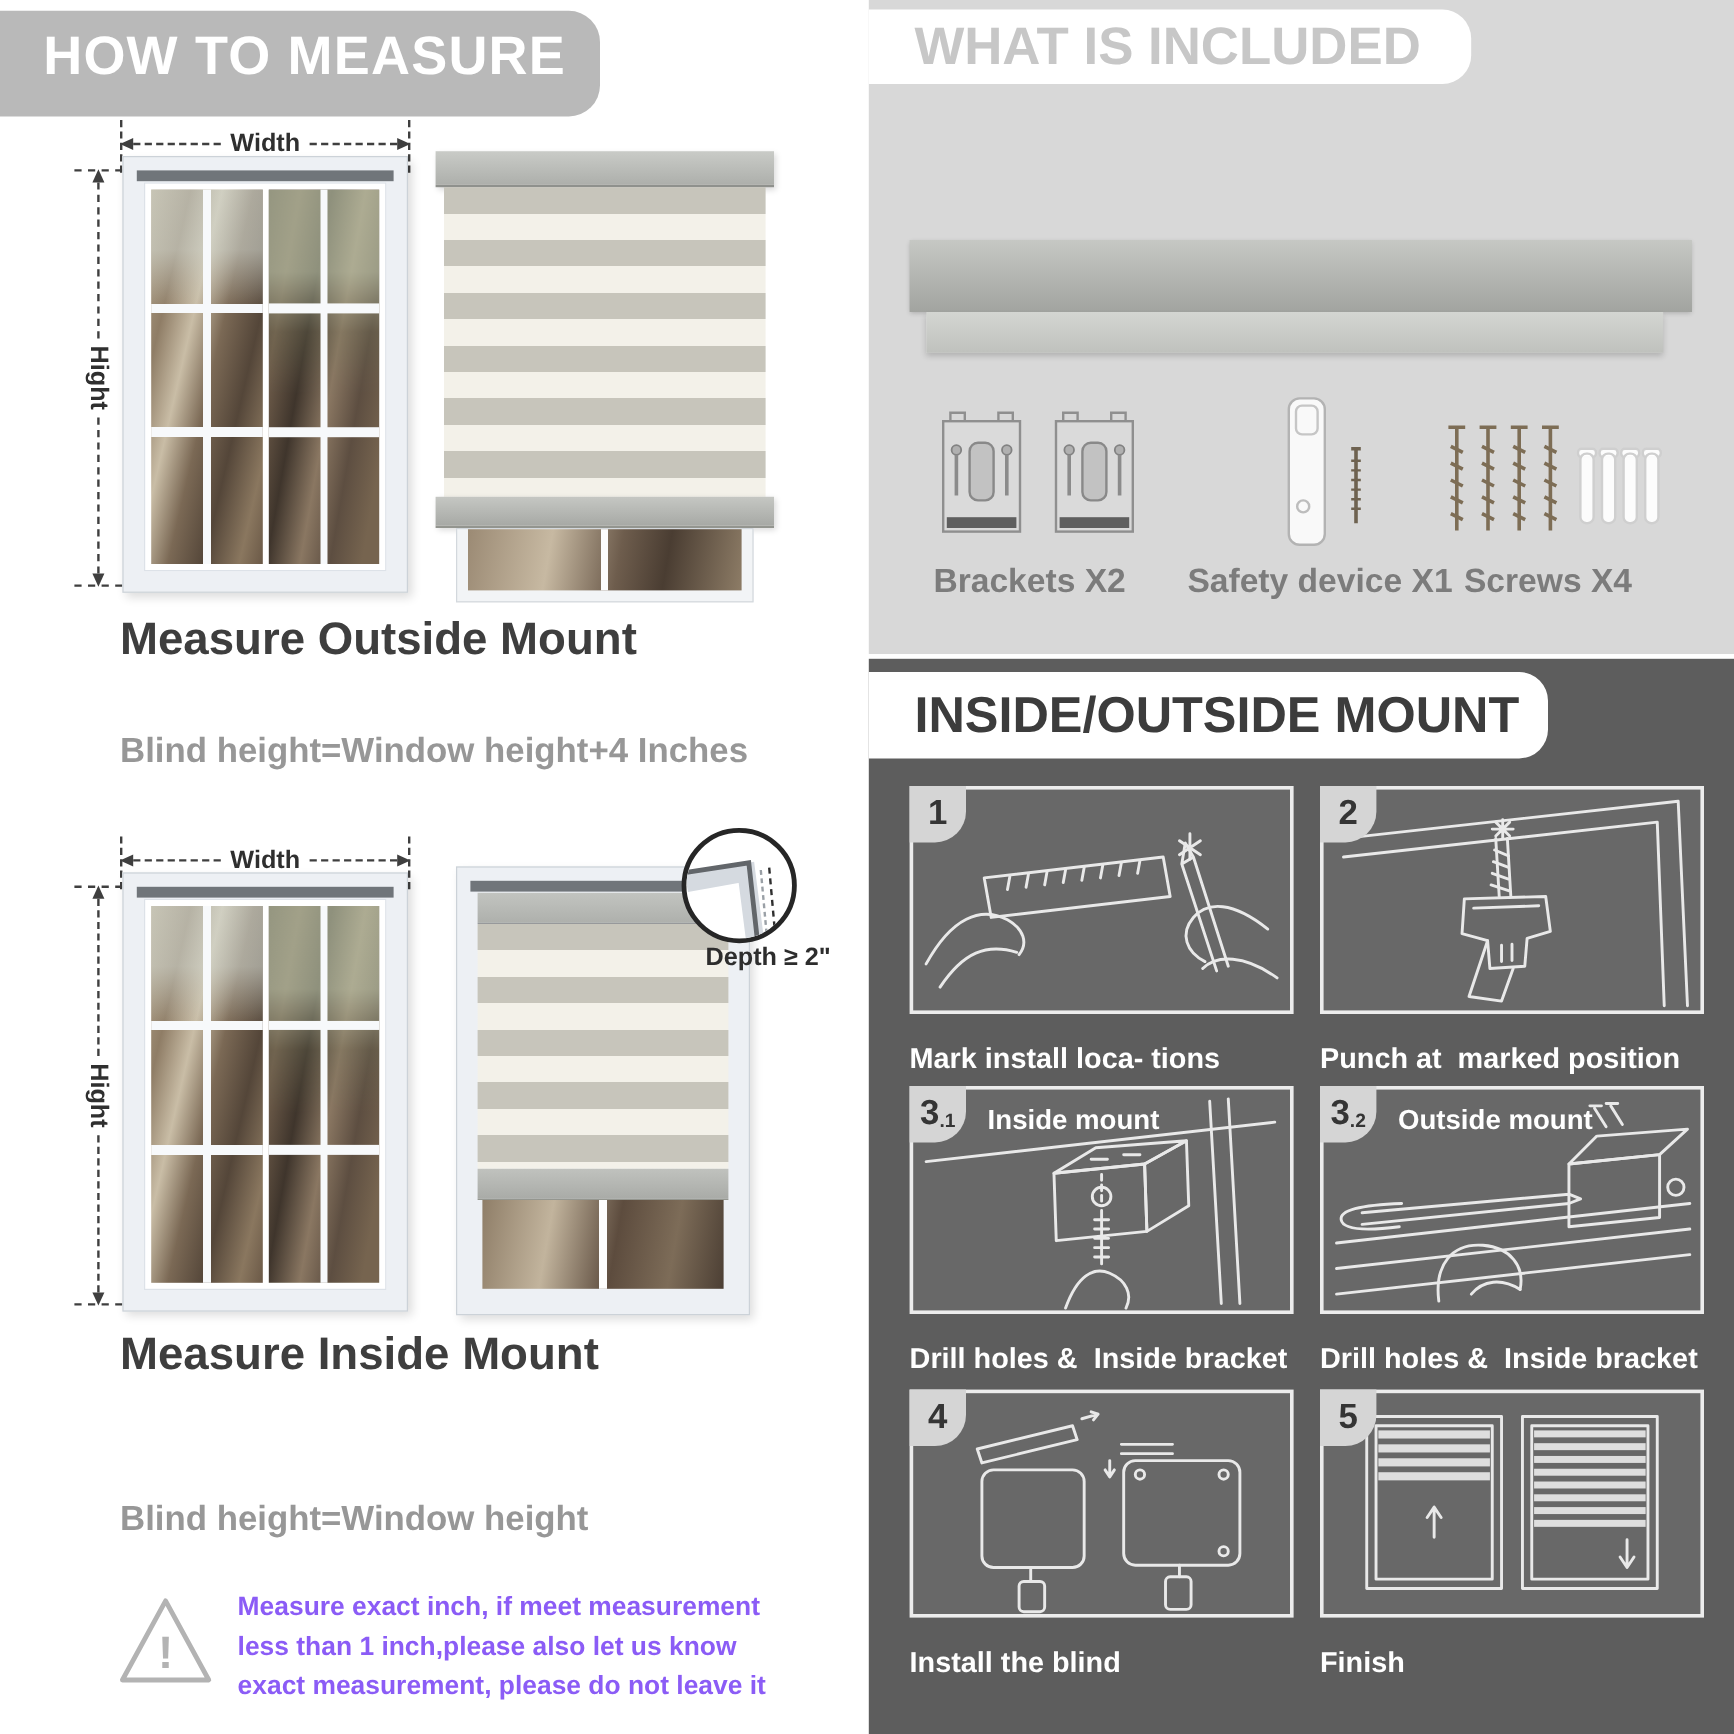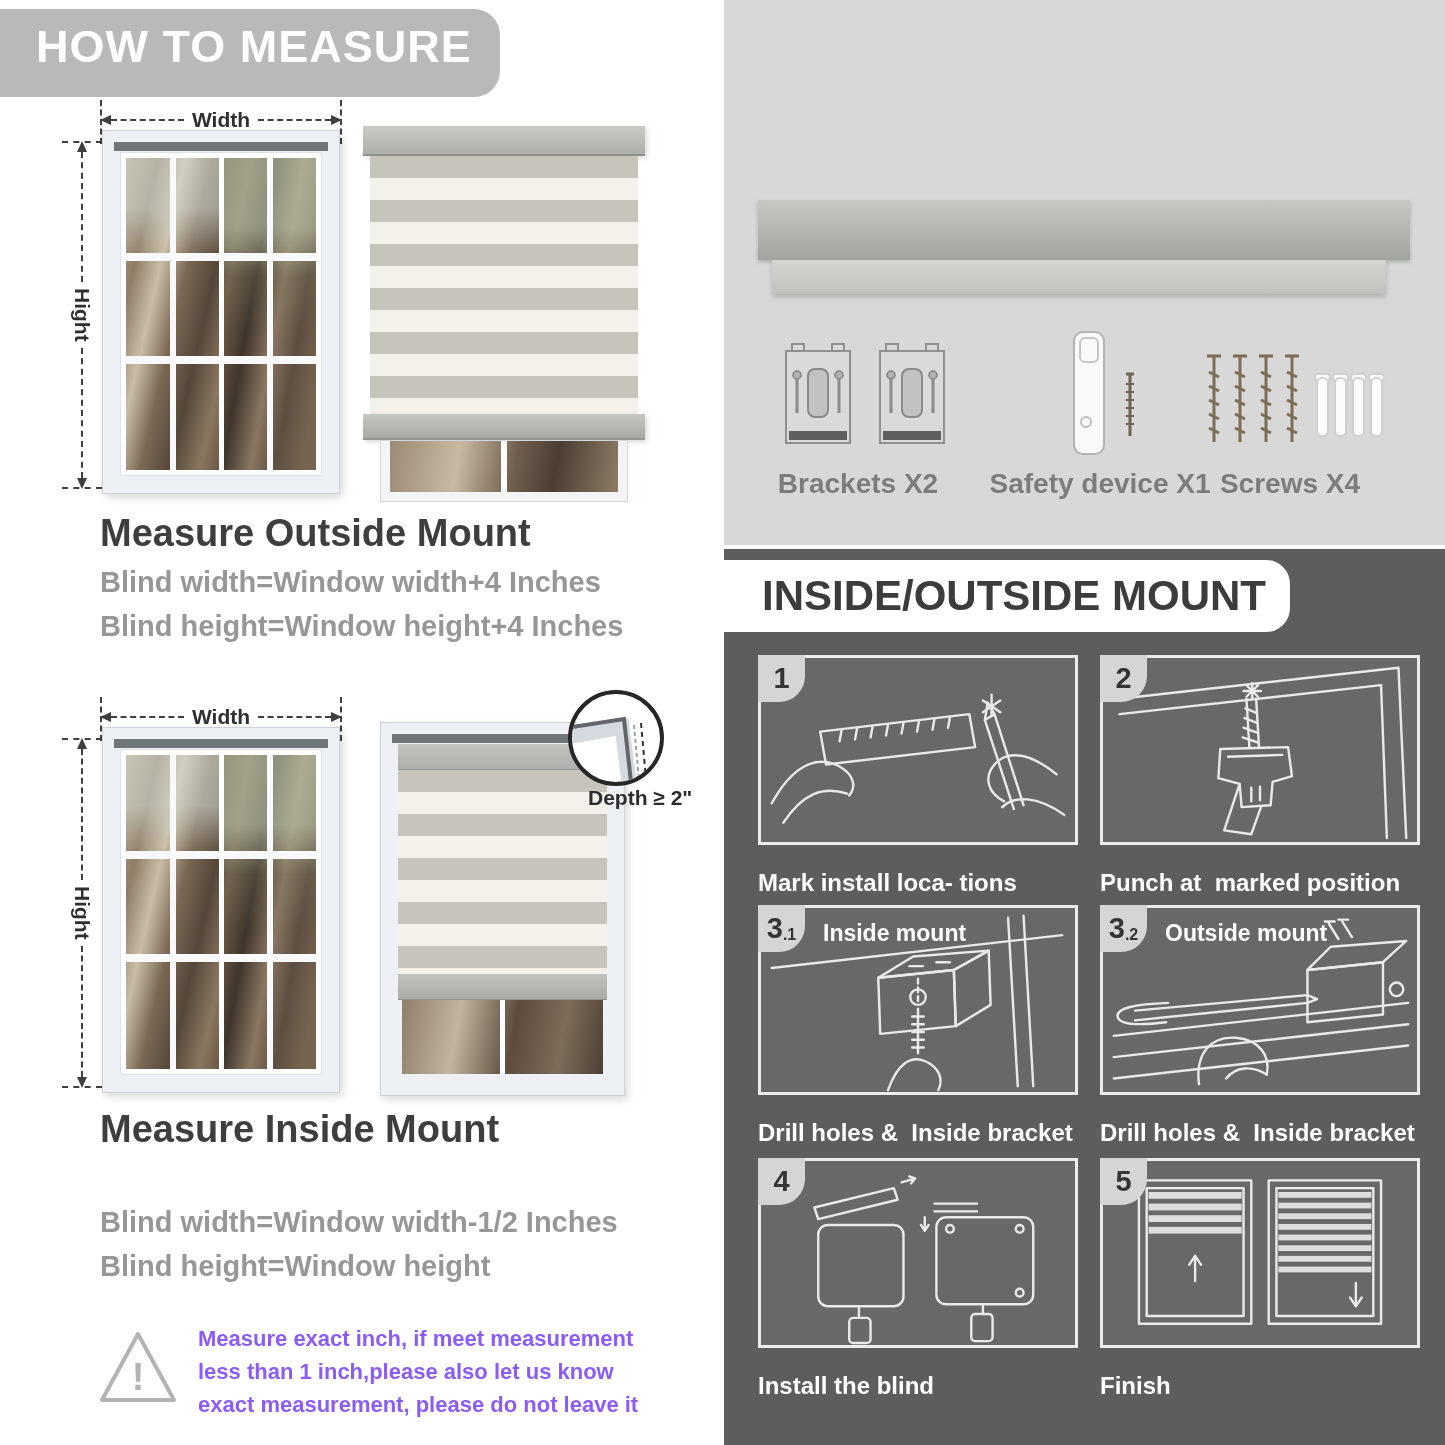--- a/index.html
+++ b/index.html
@@ -153,21 +153,20 @@
   <div class="blind-fig" style="left:363px; top:126px; width:282px; height:378px;">
     <div class="bhead" style="height:30px;"></div>
     <div class="bbody" style="margin:0 7px; height:258px;"></div>
     <div class="brail" style="height:26px;"></div>
     <div class="sliver" style="position:relative; margin:0 17px; height:62px;">
       <div class="glass"></div>
     </div>
   </div>
 
   <div class="heading" style="left:100px; top:512px;">Measure Outside Mount</div>
-  <div class="formula" style="left:100px; top:566px;">Blind width=Window width+4 Inches</div>
   <div class="formula" style="left:100px; top:610px;">Blind height=Window height+4 Inches</div>
 
   <div class="wmeasure" style="left:100px; top:707px; width:242px;">
     <span class="ah-l"></span>
     <span class="dash"></span>
     <span class="lbl">Width</span>
     <span class="dash"></span>
     <span class="ah-r"></span>
   </div>
   <div class="hmeasure" style="left:70px; top:738px; height:350px;">
@@ -198,30 +197,30 @@
     <svg width="88" height="88" viewBox="0 0 88 88">
       <path d="M0 42 L50 33 L57 88" stroke="#d5dae0" stroke-width="15" fill="none"></path>
       <path d="M0 33 L52 25 L59 88" stroke="#62666a" stroke-width="4" fill="none"></path>
       <path d="M62 31 L67 86" stroke="#9aa0a6" stroke-width="2" stroke-dasharray="4 3" fill="none"></path>
       <path d="M69 29 L74 85" stroke="#2f2f2f" stroke-width="2" stroke-dasharray="5 4" fill="none"></path>
     </svg>
   </div>
   <div class="depth-lbl" style="left:588px; top:786px;">Depth ≥ 2"</div>
 
   <div class="heading" style="left:100px; top:1108px;">Measure Inside Mount</div>
-  <div class="formula" style="left:100px; top:1206px;">Blind width=Window width-1/2 Inches</div>
   <div class="formula" style="left:100px; top:1250px;">Blind height=Window height</div>
 
   <svg class="abs" style="left:96px; top:1328px;" width="84" height="80" viewBox="0 0 84 80">
     <path d="M42 6 L78 72 L6 72 Z" fill="none" stroke="#b3b3b3" stroke-width="4" stroke-linejoin="round"></path>
     <text x="42" y="62" text-anchor="middle" font-size="38" font-weight="bold" fill="#b3b3b3" font-family="Liberation Sans, sans-serif">!</text>
   </svg>
   <div class="warn-text" style="left:198px; top:1322px;">Measure exact inch, if meet measurement less than 1 inch,please also let us know exact measurement, please do not leave it</div>
 
   <div class="panel-light">
+    <div class="hdr-pill hdr-included">WHAT IS INCLUDED</div>
     <div class="headrail"></div>
 
     <svg class="abs" style="left:56px; top:335px;" width="170" height="125" viewBox="0 0 170 125">
       <g>
         <rect x="6" y="16" width="64" height="92" fill="#dadada" stroke="#8f8f8f" stroke-width="2"></rect>
         <path d="M12 16 v-7 h12 v7 M52 16 v-7 h12 v7" fill="none" stroke="#8f8f8f" stroke-width="2"></path>
         <rect x="28" y="34" width="20" height="48" rx="7" fill="#c2c2c2" stroke="#898989" stroke-width="2"></rect>
         <circle cx="17" cy="40" r="4" fill="#b0b0b0" stroke="#828282" stroke-width="1.5"></circle>
         <circle cx="59" cy="40" r="4" fill="#b0b0b0" stroke="#828282" stroke-width="1.5"></circle>
         <path d="M17 44 v34 M59 44 v34" stroke="#8b8b8b" stroke-width="3" fill="none"></path>

